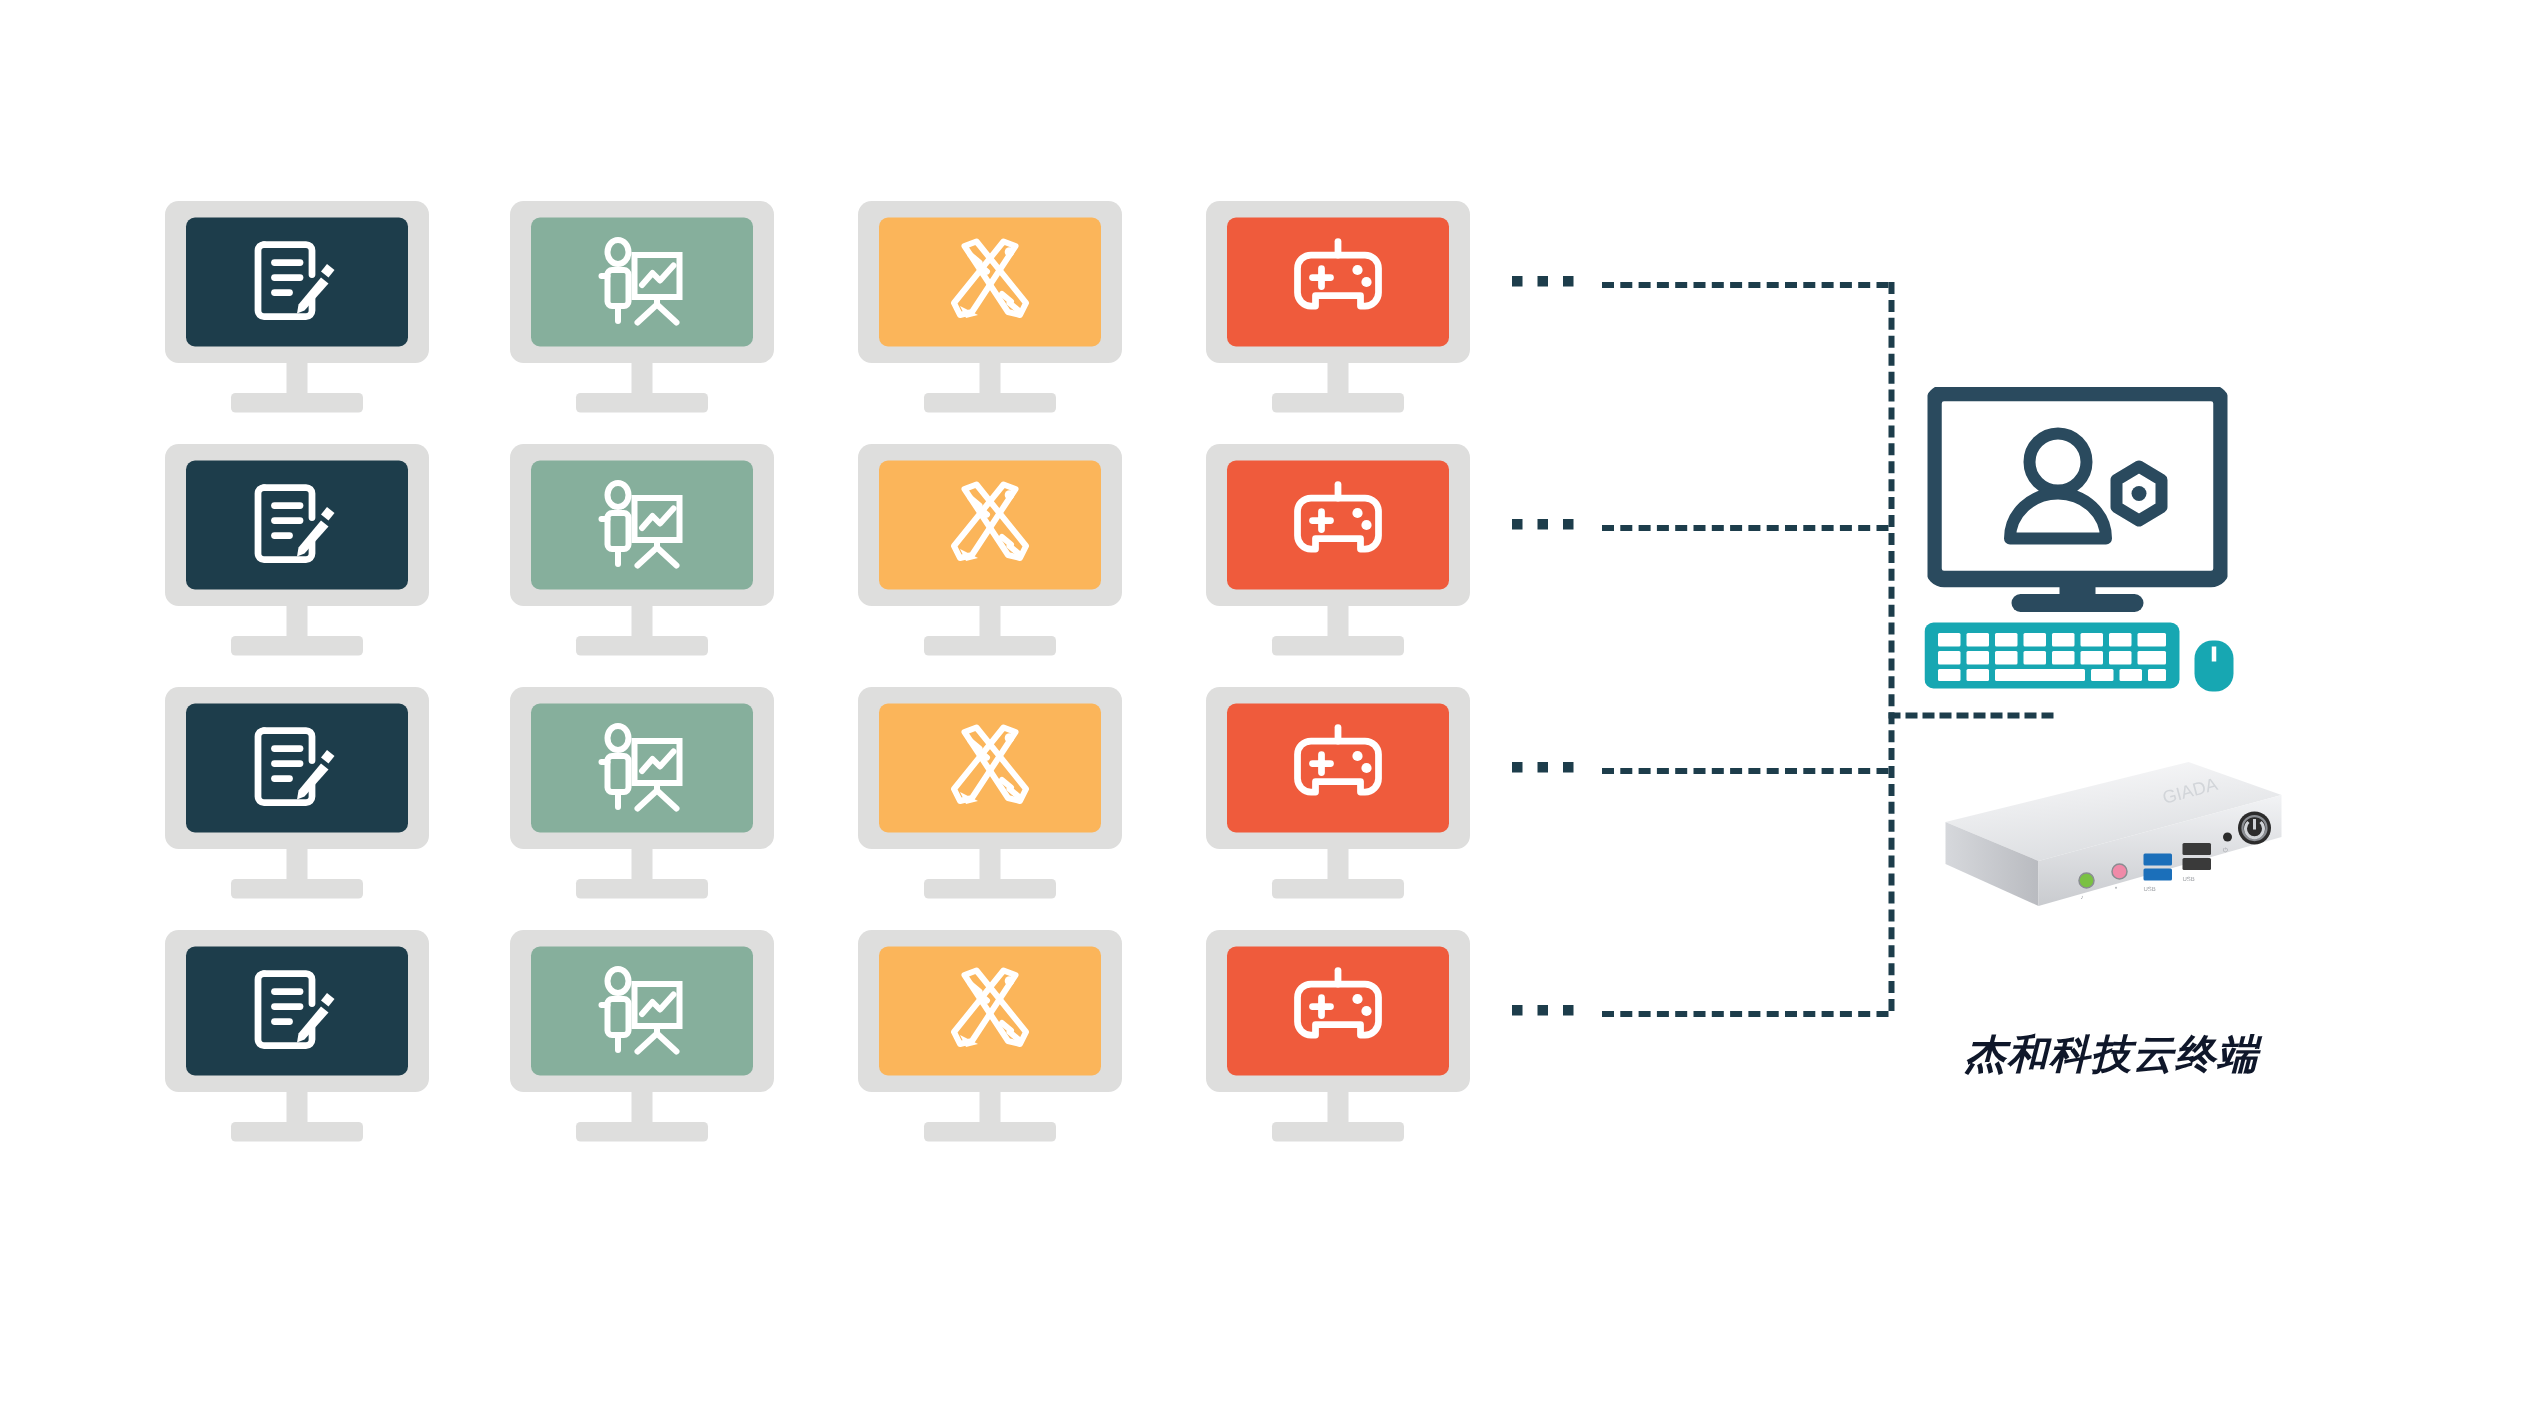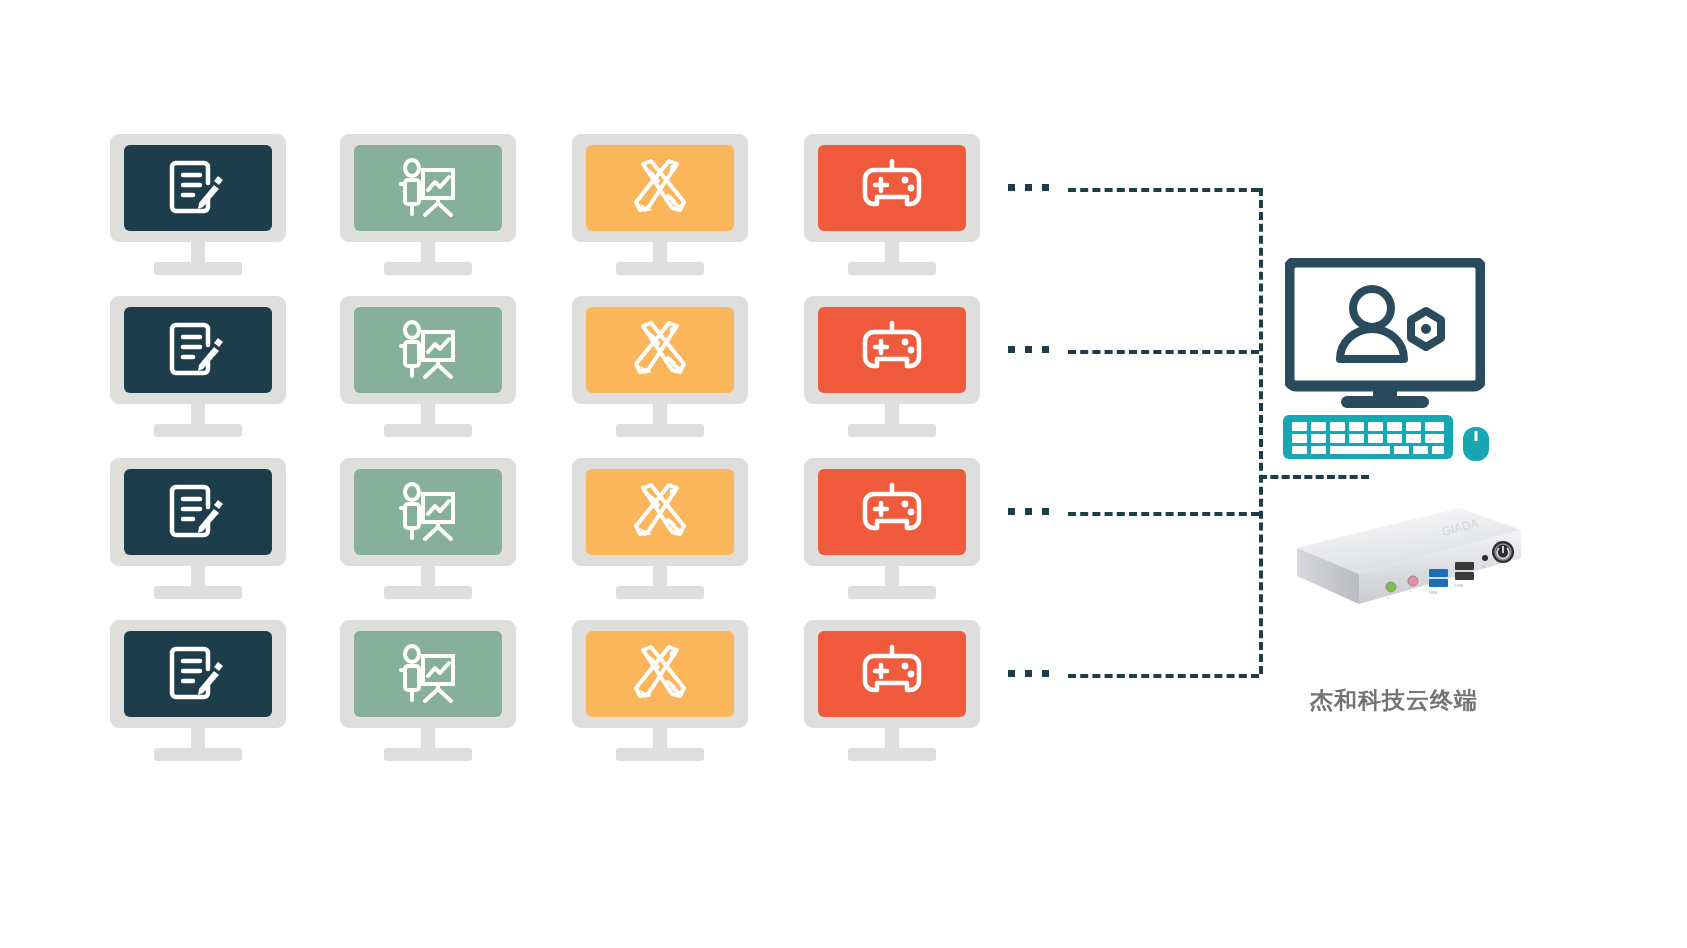--- a/index.html
+++ b/index.html
@@ -101,25 +101,26 @@
     position: absolute;
   }
   .keyboard-wrap {
     position: absolute;
   }
   .thin-client {
     position: absolute;
   }
   .caption {
     position: absolute;
-    color: #737373;
+    color: #0f172a;
     font-weight: bold;
-    font-size: 23px;
+    font-size: 27px;
     letter-spacing: 1px;
     white-space: nowrap;
+    font-style: italic;
   }
 </style>
 </head>
 <body>
 
 <div id="stage">
 
   <div id="client-grid">
       <div class="client" style="left: 110px; top: 134px;">
         <div class="bezel"></div>

